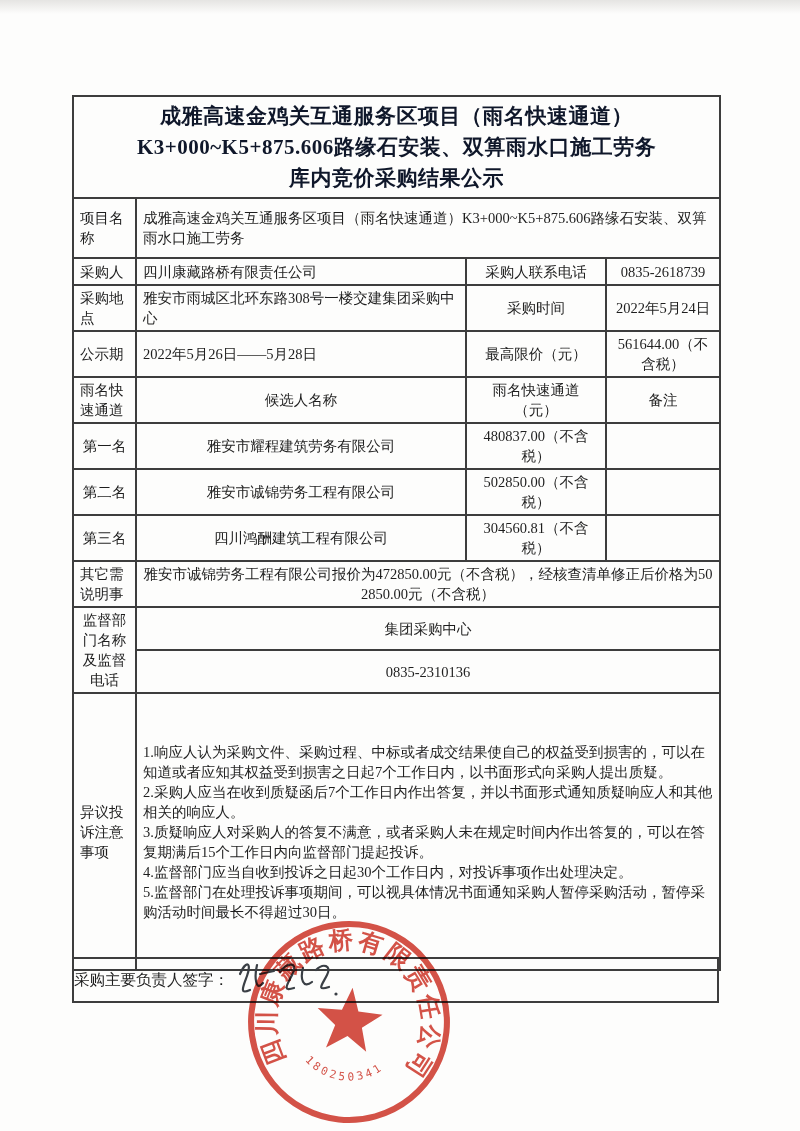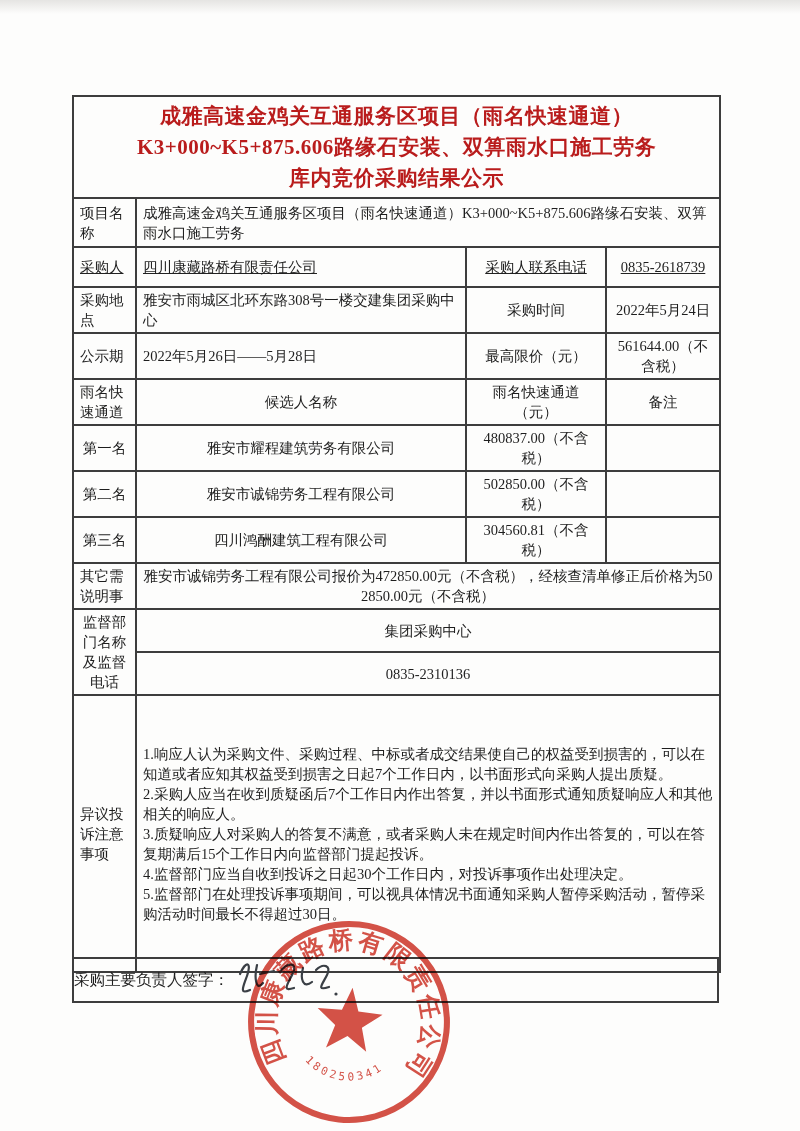--- a/index.html
+++ b/index.html
@@ -17,21 +17,21 @@
     border-collapse:collapse;table-layout:fixed;
   }
   table.doc td{
     border:2px solid #3d3d3d;
     font-size:14.5px;line-height:20px;color:#1e1e1e;
     padding:2px 6px;vertical-align:middle;
     overflow:hidden;word-break:break-all;
   }
   .c1{width:63px;} .c2{width:330px;} .c3{width:140px;} .c4{width:114px;}
   td.title-cell{text-align:center;padding:4px 10px;}
-  .title-line{font-weight:bold;font-size:21px;line-height:31px;color:#b91c1c;letter-spacing:.5px;}
+  .title-line{font-weight:bold;font-size:21px;line-height:31px;color:#0f172a;letter-spacing:.5px;}
   td.lbl{font-size:15px;padding:2px 4px 2px 6px;}
   td.lbl-center{text-align:center;}
   td.ctr{text-align:center;}
   td.small{font-size:13px;line-height:18px;}
   td.notes-cell{font-size:13px;line-height:19px;text-align:center;padding:2px 8px;border-radius:12px;}
   td.objection-cell{font-size:14.5px;line-height:23px;padding:4px 8px;}
   .obj-line{margin:0;}
   .sign-box{
     position:absolute;left:72px;top:957px;width:643px;height:42px;
     border:2px solid #3d3d3d;background:transparent;
@@ -57,26 +57,26 @@
 
     <tbody>
         <tr style="height:102px;">
       <td colspan="4" class="title-cell">
         <div class="title-line">成雅高速金鸡关互通服务区项目（雨名快速通道）</div>
         <div class="title-line">K3+000~K5+875.606路缘石安装、双箅雨水口施工劳务</div>
         <div class="title-line">库内竞价采购结果公示</div>
       </td>
     </tr>
 
-    <tr style="height:49px;">
+    <tr style="height:60px;">
       <td class="lbl">项目名称</td>
       <td colspan="3">成雅高速金鸡关互通服务区项目（雨名快速通道）K3+000~K5+875.606路缘石安装、双箅雨水口施工劳务</td>
     </tr>
 
-    <tr style="height:40px;text-decoration:underline;">
+    <tr style="height:27px;">
       <td class="lbl">采购人</td>
       <td>四川康藏路桥有限责任公司</td>
       <td class="ctr">采购人联系电话</td>
       <td class="ctr">0835-2618739</td>
     </tr>
 
     <tr style="height:45px;">
       <td class="lbl">采购地点</td>
       <td>雅安市雨城区北环东路308号一楼交建集团采购中心</td>
       <td class="ctr">采购时间</td>

